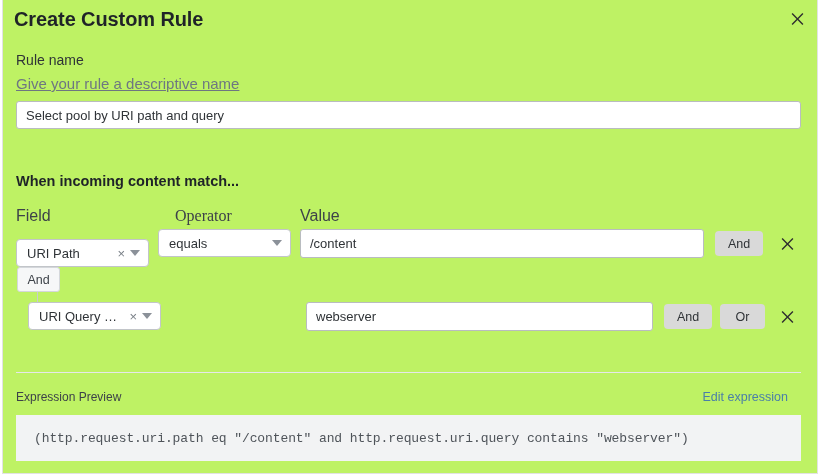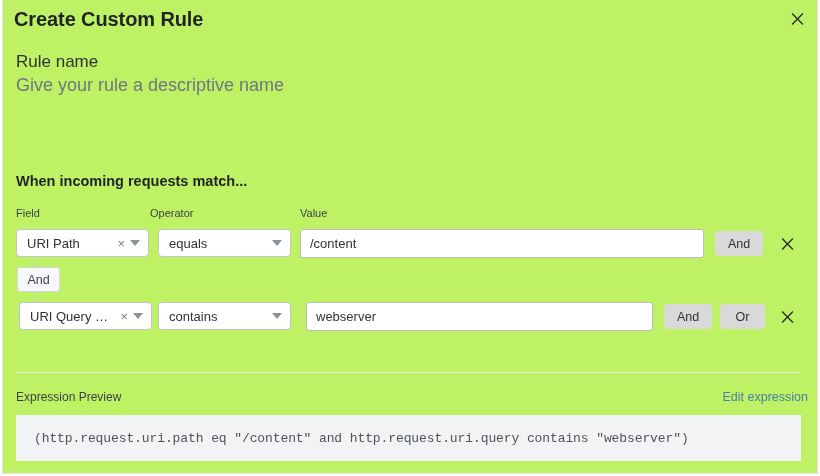--- a/index.html
+++ b/index.html
@@ -45,40 +45,41 @@
     position: absolute;
     left: 11px;
     top: 8px;
     font-size: 20px;
     font-weight: bold;
     color: #1f2328;
     letter-spacing: -0.1px;
   }
   .label-strong {
     position: absolute;
-    font-size: 17px;
+    font-size: 14px;
     color: #2f3337;
   }
   .label-muted {
     position: absolute;
-    font-size: 18px;
+    font-size: 15px;
     color: #6e7781;
+    text-decoration: underline;
   }
   .section-head {
     position: absolute;
     left: 13px;
     top: 173px;
     font-size: 14.5px;
     font-weight: bold;
     color: #1f2328;
   }
   .col-head {
     position: absolute;
     top: 207px;
-    font-size: 11px;
+    font-size: 16px;
     color: #3d4249;
   }
 
   .text-input {
     position: absolute;
     box-sizing: border-box;
     border: 1px solid #b9bcc0;
     border-radius: 3px;
     background: #ffffff;
     font-family: "Liberation Sans", sans-serif;
@@ -190,21 +191,21 @@
   }
   .preview-label {
     position: absolute;
     left: 13px;
     top: 390px;
     font-size: 12px;
     color: #3d4249;
   }
   .edit-expression {
     position: absolute;
-    right: 9px;
+    right: 29px;
     top: 390px;
     font-size: 12.5px;
     color: #4a7fa8;
     cursor: pointer;
     text-decoration: none;
     text-align: right;
   }
   .expr-block {
     position: absolute;
     left: 13px;
@@ -234,62 +235,59 @@
 
   <div class="close-btn">
     <svg width="13" height="13" viewBox="0 0 13 13" aria-hidden="true">
       <path d="M1.6 1.1 L6.5 6 L11.4 1.1 L12.4 2.1 L7.5 7 L12.4 11.9 L11.4 12.9 L6.5 8 L1.6 12.9 L0.6 11.9 L5.5 7 L0.6 2.1 Z" fill="#2f2f2f"></path>
     </svg>
   </div>
 
   <div class="label-strong" style="left:13px; top:52px;">Rule name</div>
   <div class="label-muted" style="left:13px; top:75px;">Give your rule a descriptive name</div>
 
-
-  <div class="section-head">When incoming requests match...</div>
+  <input class="text-input" style="left: 13px; top: 101px; width: 785px; height: 28px;" value="Select pool by URI path and query">
+
+  <div class="section-head">When incoming content match...</div>
 
   <div class="col-head" style="left:13px;">Field</div>
-  <div class="col-head" style="left:147px;">Operator</div>
+  <div class="col-head" style="left:172px;font-family:Liberation Serif, serif;">Operator</div>
   <div class="col-head" style="left:297px;">Value</div>
 
   <div class="connector-line" style="top:257px; height:11px;"></div>
   <div class="connector-line" style="top:291px; height:11px;"></div>
   <div class="and-badge">And</div>
 
-  <div class="select-box" style="left:13px; top:229px; width:133px; height:28px;">
+  <div class="select-box" style="left:13px; top:239px; width:133px; height:28px;">
     <span class="select-value">URI Path</span>
     <span class="select-clear">×</span>
     <span class="caret"></span>
   </div>
 
   <div class="select-box" style="left:155px; top:229px; width:133px; height:28px;gap:37px;">
     <span class="select-value">equals</span>
     <span class="caret"></span>
   </div>
 
   <input class="text-input" style="left: 297px; top: 229px; width: 404px; height: 29px;" value="/content">
 
   <button class="pill-btn" style="left:712px; top:231px; width:48px; height:25px;">And</button>
 
   <div class="row-delete" style="left:774px; top:233px;">
     <svg width="13" height="13" viewBox="0 0 13 13" aria-hidden="true">
       <path d="M1.6 1.1 L6.5 6 L11.4 1.1 L12.4 2.1 L7.5 7 L12.4 11.9 L11.4 12.9 L6.5 8 L1.6 12.9 L0.6 11.9 L5.5 7 L0.6 2.1 Z" fill="#2f2f2f"></path>
     </svg>
   </div>
 
-  <div class="select-box" style="left:16px; top:302px; width:133px; height:28px;">
+  <div class="select-box" style="left:25px; top:302px; width:133px; height:28px;">
     <span class="select-value">URI Query St...</span>
     <span class="select-clear">×</span>
     <span class="caret"></span>
   </div>
 
-  <div class="select-box" style="left:155px; top:302px; width:133px; height:28px;">
-    <span class="select-value">contains</span>
-    <span class="caret"></span>
-  </div>
 
   <input class="text-input" style="left: 303px; top: 302px; width: 347px; height: 29px;" value="webserver">
 
   <button class="pill-btn" style="left:661px; top:304px; width:48px; height:25px;">And</button>
   <button class="pill-btn" style="left:717px; top:304px; width:45px; height:25px;">Or</button>
 
   <div class="row-delete" style="left:774px; top:306px;">
     <svg width="13" height="13" viewBox="0 0 13 13" aria-hidden="true">
       <path d="M1.6 1.1 L6.5 6 L11.4 1.1 L12.4 2.1 L7.5 7 L12.4 11.9 L11.4 12.9 L6.5 8 L1.6 12.9 L0.6 11.9 L5.5 7 L0.6 2.1 Z" fill="#2f2f2f"></path>
     </svg>

